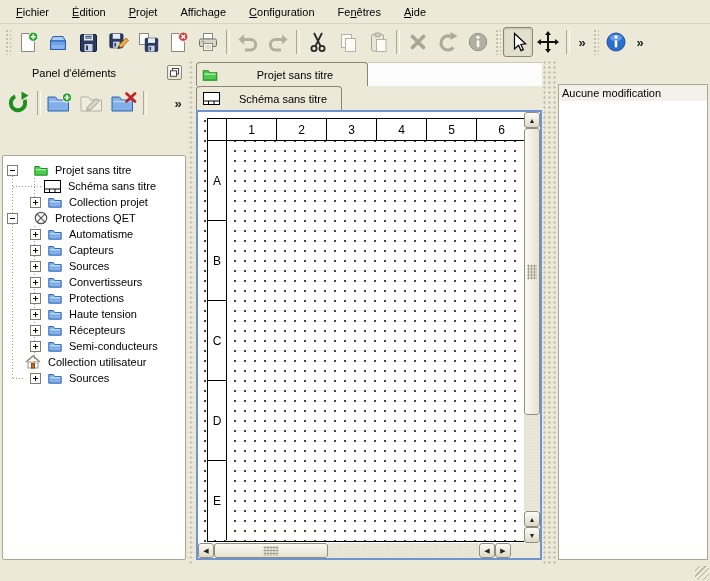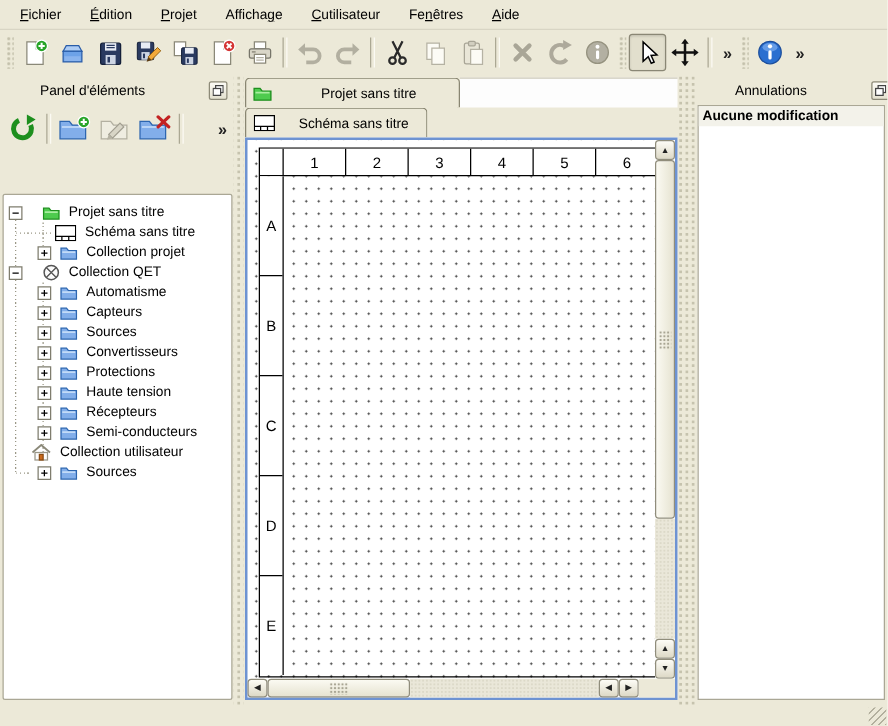--- a/index.html
+++ b/index.html
@@ -67,38 +67,38 @@
         background-image:radial-gradient(circle,#a8a593 1px,transparent 1.2px);background-size:3px 3px;}
   .vtrack{flex:1;background:#eae7d9;background-image:radial-gradient(circle,#dcd9c8 0.8px,transparent 1px);background-size:3px 3px;}
   .hsb{position:absolute;left:0;bottom:0;width:326px;height:15px;display:flex;}
   .hthumb{width:114px;flex:none;background:linear-gradient(#fbfaf2,#e6e3d1);border:1px solid #908d7b;border-radius:3px;box-sizing:border-box;position:relative;}
   .hthumb::after{content:"";position:absolute;left:50%;top:50%;transform:translate(-50%,-50%);width:15px;height:10px;
         background-image:radial-gradient(circle,#a8a593 1px,transparent 1.2px);background-size:3px 3px;}
   .htrack{flex:1;background:#eae7d9;background-image:radial-gradient(circle,#dcd9c8 0.8px,transparent 1px);background-size:3px 3px;}
   .hspacer{width:13px;background:#ece9d8;flex:none;}
   .sb-corner{position:absolute;right:0;bottom:0;width:16px;height:15px;background:#ece9d8;}
   
-  .undo-list{position:absolute;left:558px;top:84px;width:150px;height:476px;background:#fff;border:1px solid #aaa795;box-sizing:border-box;font-weight:bold;}
+  .undo-list{position:absolute;left:558px;top:84px;width:150px;height:476px;background:#fff;border:1px solid #aaa795;box-sizing:border-box;}
   .undo-item{height:16px;line-height:16px;padding-left:3px;background:#f3f2ea;}
   
   .sizegrip{position:absolute;right:1px;bottom:1px;width:14px;height:14px;
      background-image:repeating-linear-gradient(135deg,transparent 0 3px,#b3b09e 3px 4px);}
   svg{display:block;}
 </style>
 </head>
 <body>
 
 <div id="app">
 
   <div class="menubar">
     <div class="menu-item"><span></span><span class="key">F</span><span>ichier</span></div>
     <div class="menu-item"><span></span><span class="key">É</span><span>dition</span></div>
     <div class="menu-item"><span></span><span class="key">P</span><span>rojet</span></div>
     <div class="menu-item"><span>Afficha</span><span class="key">g</span><span>e</span></div>
-    <div class="menu-item"><span></span><span class="key">C</span><span>utilisateur</span></div>
+    <div class="menu-item"><span></span><span class="key">C</span><span>onfiguration</span></div>
     <div class="menu-item"><span>Fe</span><span class="key">n</span><span>êtres</span></div>
     <div class="menu-item"><span></span><span class="key">A</span><span>ide</span></div>
   </div>
 
   <div class="toolbar">
     <div class="handle"></div>
 
     <div class="tbtn">
         <span>
           <svg width="22" height="22" viewBox="0 0 22 22">
@@ -397,21 +397,21 @@
       <span class="tlabel">Collection projet</span>
     </div>
     <div class="trow">
       <span class="exp" style="margin-left:4px;margin-right:16px;"></span>
       <span class="ticon">
           <svg width="14" height="14" viewBox="0 0 14 14">
             <circle cx="7" cy="7" r="5.7" fill="#fafafa" stroke="#555" stroke-width="1.2"></circle>
             <path d="M3.2 3.2 L10.8 10.8 M10.8 3.2 L3.2 10.8" stroke="#555" stroke-width="1.1"></path>
           </svg>
         </span>
-      <span class="tlabel">Collection QET</span>
+      <span class="tlabel">Protections QET</span>
     </div>
     <div class="trow">
       <span class="exp plus" style="margin-left:27px;margin-right:7px;"></span>
       <span class="ticon">
           <svg width="14" height="12" viewBox="0 0 14 12">
             <path d="M0.8 2.5 H5.2 L6.8 4.5 H13.2 V11.2 H0.8 Z" fill="#82aeea" stroke="#2d66b0"></path>
             <path d="M1.8 5.6 H12.2" stroke="#c3dbf8" stroke-width="1.4"></path>
           </svg>
         </span>
       <span class="tlabel">Automatisme</span>
@@ -566,34 +566,18 @@
       <div class="sbtn hsbtn">◀</div>
       <div class="hthumb"></div>
       <div class="htrack"></div>
       <div class="sbtn hsbtn">◀</div>
       <div class="sbtn hsbtn">▶</div>
       <div class="hspacer"></div>
     </div>
     <div class="sb-corner"></div>
   </div>
 
-  <div class="dock-title" style="left:558px;top:63px;width:150px;">
-    <div class="tex"></div>
-    <div class="ttl">Annulations</div>
-    <div class="tex"></div>
-    <div class="cap-btn">
-        <svg width="9" height="9">
-          <rect x="2.5" y="0.5" width="6" height="5.5" fill="#fff" stroke="#444"></rect>
-          <rect x="0.5" y="2.8" width="6" height="5.5" fill="#fff" stroke="#444"></rect>
-        </svg>
-      </div>
-    <div class="cap-btn">
-        <svg width="8" height="8">
-          <path d="M1 1 L7 7 M7 1 L1 7" stroke="#333" stroke-width="1.4"></path>
-        </svg>
-      </div>
-  </div>
   <div class="undo-list">
     <div class="undo-item">Aucune modification</div>
   </div>
 
   <div class="sizegrip"></div>
 </div>
 
 </body></html>

